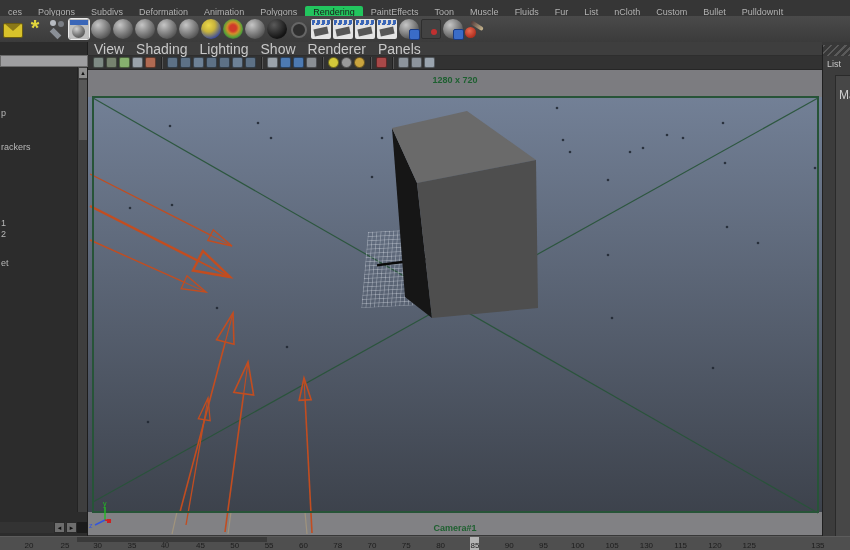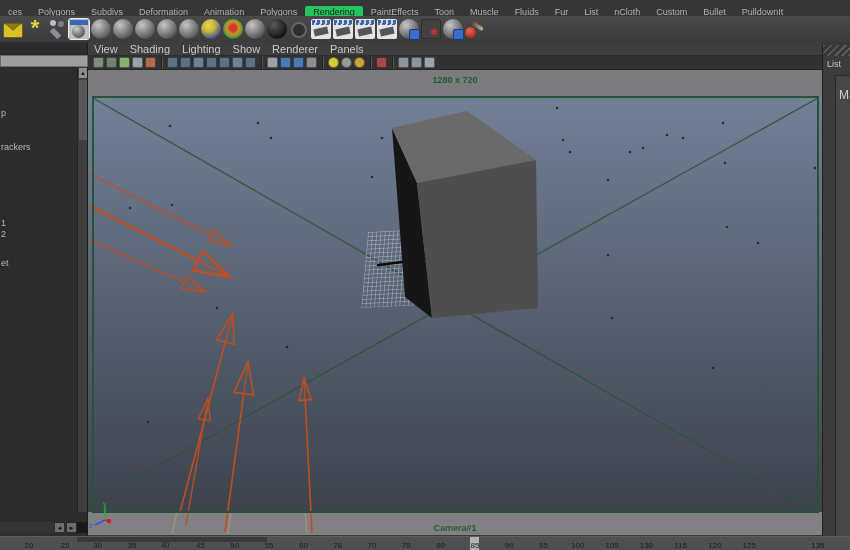--- a/index.html
+++ b/index.html
@@ -57,21 +57,21 @@
       font-size:6px;line-height:10px;text-align:center;}
   #lscroll-thumb{position:absolute;top:13px;left:1px;width:8px;height:60px;background:#585858;}
   #lhscroll{position:absolute;left:0;bottom:3px;width:88px;height:11px;background:#333;}
   .hbtn{position:absolute;top:0;width:11px;height:11px;background:#6e6e6e;color:#111;font-size:6px;
       line-height:11px;text-align:center;border:1px solid #2a2a2a;}
   #lhscroll-corner{position:absolute;right:0;top:0;width:11px;height:11px;background:#1b1b1b;}
 
   
   #vp{position:absolute;left:88px;top:42px;width:734px;height:493px;}
   #vp-menus{height:14px;background:#3e3e3e;display:flex;align-items:center;padding-left:6px;border-bottom:1px solid #2e2e2e;}
-  .vmenu{margin-right:12px;font-size:11px;color:#c8c8c8;white-space:nowrap;}
+  .vmenu{margin-right:12px;font-size:14px;color:#c8c8c8;white-space:nowrap;}
   #vp-toolbar{height:14px;background:#323232;display:flex;align-items:center;padding-left:4px;border-bottom:1px solid #262626;}
   .tbi{width:11px;height:11px;border-radius:2px;margin:0 1px;border:1px solid rgba(0,0,0,.45);flex:none;}
   .tbi.round{border-radius:50%;}
   .tbdiv{width:1px;height:12px;background:#222;margin:0 4px;box-shadow:1px 0 0 #555;flex:none;}
   #scene{position:absolute;left:0;top:28px;width:734px;height:465px;}
 
   
   #rpanel{position:absolute;left:822px;top:45px;width:28px;height:494px;background:#3c3c3c;border-left:1px solid #202020;}
   #rpanel-hatch{position:absolute;left:0;top:0;width:28px;height:11px;
       background:repeating-linear-gradient(135deg,#5a5a5a 0 2px,#383838 2px 5px);}

